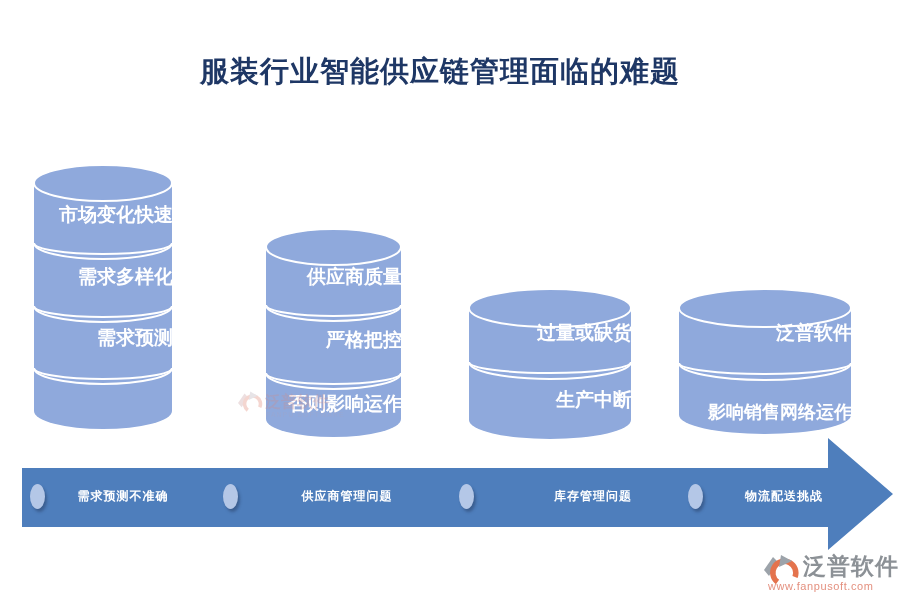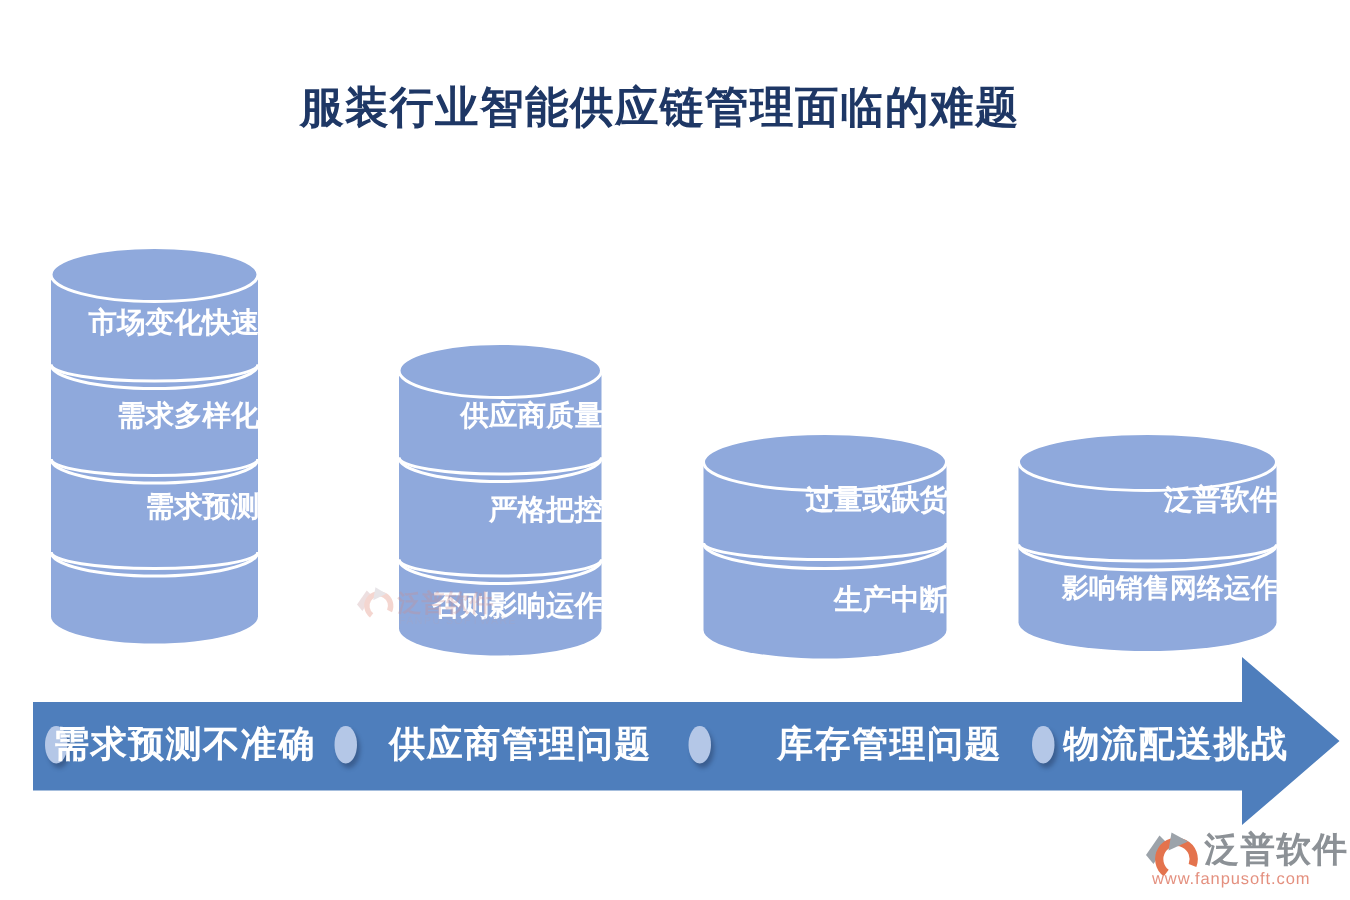--- a/index.html
+++ b/index.html
@@ -18,21 +18,21 @@
     color:#ffffff;font-weight:bold;font-size:19px;
     transform:translateY(-50%);white-space:nowrap;z-index:4;
   }
   .arrow-svg{position:absolute;left:0;top:430px;z-index:1;}
   .bullet{
     position:absolute;width:15px;height:25px;border-radius:50%;
     background:#B4C7E7;box-shadow:2px 3px 3px rgba(35,55,90,0.45);z-index:3;
   }
   .band-label{
     position:absolute;transform:translate(-50%,-50%);
-    color:#ffffff;font-weight:bold;font-size:24px;white-space:nowrap;z-index:3;
+    color:#ffffff;font-weight:bold;font-size:12px;white-space:nowrap;z-index:3;
     letter-spacing:1px;
   }
   .watermark{position:absolute;left:238px;top:386px;z-index:10;opacity:0.33;width:110px;}
   .wm-mark{position:absolute;left:0;top:2px;}
   .wm-brand{position:absolute;left:27px;top:6px;font-size:16px;font-weight:bold;color:#C98F92;white-space:nowrap;}
   .wm-sub{position:absolute;left:28px;top:25px;font-size:7px;color:#A8A4C0;letter-spacing:1px;white-space:nowrap;}
   .footer-logo{position:absolute;left:762px;top:547px;width:138px;height:50px;z-index:6;}
   .fl-mark{position:absolute;left:2px;top:3px;}
   .fl-brand{position:absolute;left:41px;top:4px;font-size:23px;font-weight:bold;color:#8C9196;white-space:nowrap;letter-spacing:1px;}
   .fl-url{position:absolute;left:6px;top:33px;font-size:11px;color:#E4907F;letter-spacing:0.6px;white-space:nowrap;text-align:right;}
@@ -86,21 +86,21 @@
   </div>
 
   <div class="cyl" style="left:678px;top:288px;width:174px;height:147px;">
     <svg width="174" height="147" viewBox="0 0 174 147">
       <path d="M1,20 L1,127 A86,19 0 0 0 173,127 L173,20 Z" fill="#8FA9DC"></path>
       <ellipse cx="87" cy="20" rx="86" ry="19" fill="#8FA9DC" stroke="#ffffff" stroke-width="2"></ellipse>
       <path d="M1,75 A86,11 0 0 0 173,75" fill="none" stroke="#ffffff" stroke-width="2"></path>
       <path d="M1,75 A86,17 0 0 0 173,75" fill="none" stroke="#ffffff" stroke-width="2"></path>
     </svg>
     <div class="cyl-label" style="top:45px">泛普软件</div>
-    <div class="cyl-label" style="top:104px;font-size:18px">影响销售网络运作</div>
+    <div class="cyl-label" style="top:124px;font-size:18px">影响销售网络运作</div>
   </div>
 
   <svg class="arrow-svg" width="900" height="135" viewBox="0 0 900 135">
     <polygon points="22,38 828,38 828,8 893,64 828,120 828,97 22,97" fill="#4E7EBC"></polygon>
   </svg>
 
   <div class="bullet" style="left:30px;top:484px;"></div>
   <div class="bullet" style="left:223px;top:484px;"></div>
   <div class="bullet" style="left:459px;top:484px;"></div>
   <div class="bullet" style="left:688px;top:484px;"></div>

